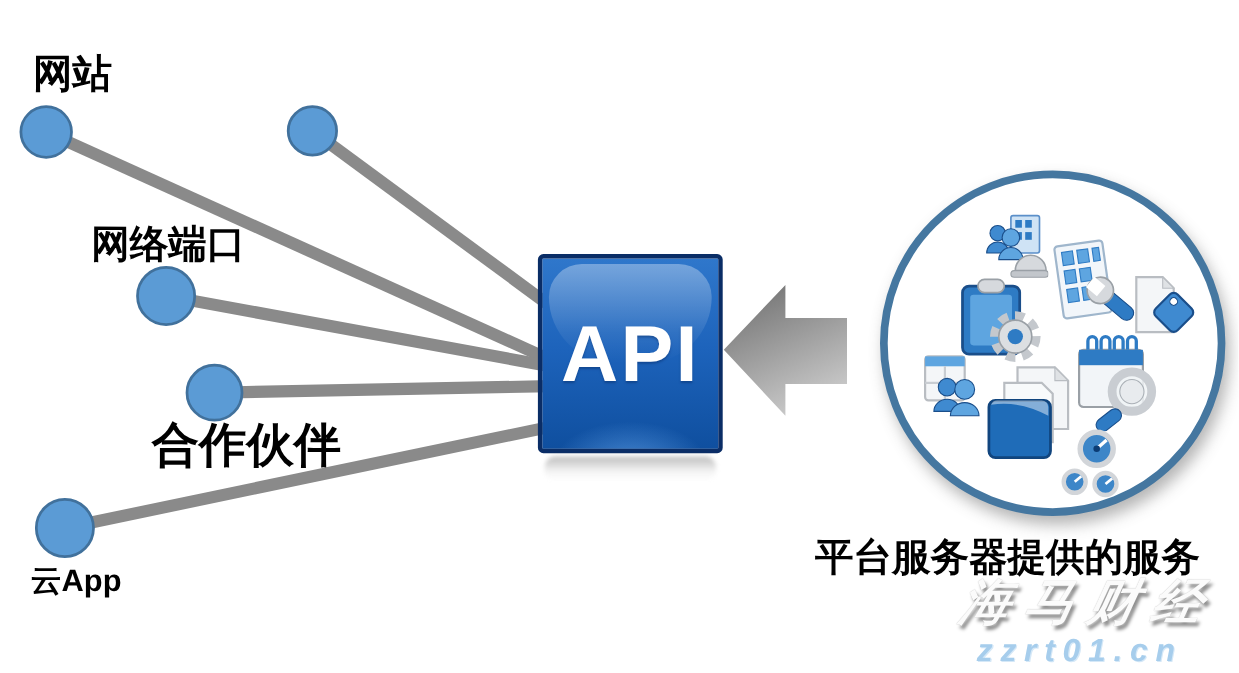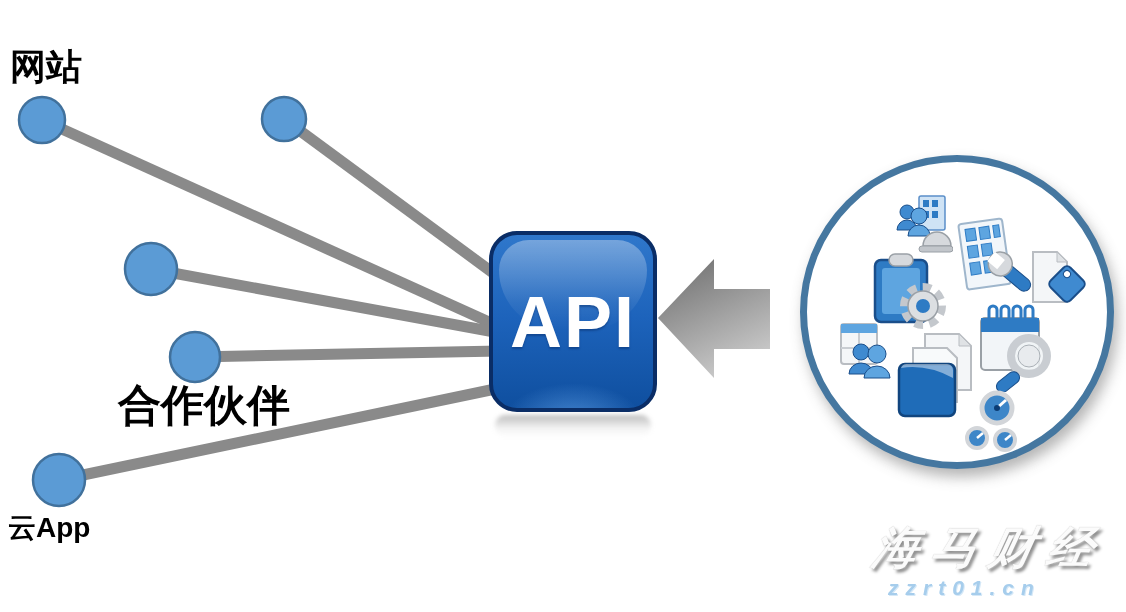--- a/index.html
+++ b/index.html
@@ -2,29 +2,29 @@
 <html><head>
 <meta charset="utf-8">
 <style>
   html,body{margin:0;padding:0;background:#fff;}
   .canvas{
     position:relative;width:1126px;height:612px;background:#ffffff;overflow:hidden;
     font-family:"Liberation Sans","DejaVu Sans",sans-serif;
   }
   .layer{position:absolute;left:0;top:0;pointer-events:none;}
   .client-label{
-    position:absolute;color:#000;font-weight:700;white-space:nowrap;line-height:1.05;
+    position:absolute;color:#000;font-weight:700;white-space:nowrap;line-height:1.05;margin-left:20px;
   }
   .lbl-website{left:10px;top:48px;font-size:36px;}
   .lbl-mobile{left:223px;top:55px;font-size:36px;}
   .lbl-netport{left:63px;top:205px;font-size:35px;}
   .lbl-partner{left:118px;top:383px;font-size:43px;}
   .lbl-cloudapp{left:8px;top:513px;font-size:28px;}
   .api-box{
-    position:absolute;left:489px;top:231px;width:168px;height:181px;border-radius:28px;
+    position:absolute;left:489px;top:231px;width:168px;height:181px;border-radius:5px;
     background:
       radial-gradient(ellipse 100px 55px at 50% 108%, rgba(110,175,245,.6), rgba(110,175,245,0) 70%),
       linear-gradient(180deg,#2f77cb 0%,#1d63bb 48%,#0f4f9f 100%);
     border:4px solid #0a2d66;box-sizing:border-box;
     display:flex;align-items:center;justify-content:center;
   }
   .api-box::before{
     content:"";position:absolute;left:6px;right:6px;top:5px;height:52%;
     border-radius:30px 30px 60px 60px;
     background:linear-gradient(180deg,rgba(255,255,255,.34),rgba(255,255,255,.07) 70%,rgba(255,255,255,0));
@@ -46,21 +46,21 @@
   .icon{position:absolute;}
   .platform-caption{
     position:absolute;left:741px;top:483px;font-size:35px;font-weight:700;color:#000;white-space:nowrap;
   }
   .wm-brand{
     position:absolute;left:874px;top:518px;font-size:45px;font-weight:800;font-style:italic;
     color:#fbfbfb;letter-spacing:13px;transform:skewX(-12deg);white-space:nowrap;
     text-shadow:3px 3px 3px #8f8f8f,0 0 1px #b5b5b5;
   }
   .wm-site{
-    position:absolute;left:888px;top:576px;font-size:21px;font-weight:800;font-style:italic;
+    position:absolute;left:888px;top:576px;font-size:29px;font-weight:800;font-style:italic;
     color:#a6cdec;letter-spacing:7px;white-space:nowrap;
     text-shadow:1px 1px 0 #d5e8f7;
   }
 </style>
 </head>
 <body>
 
 <div class="canvas">
 
   <svg class="layer" width="1126" height="612" viewBox="0 0 1126 612">
@@ -74,20 +74,21 @@
     <g fill="#5b9bd5" stroke="#41719c" stroke-width="2.5">
       <circle cx="42" cy="120" r="23"></circle>
       <circle cx="284" cy="119" r="22"></circle>
       <circle cx="151" cy="269" r="26"></circle>
       <circle cx="195" cy="357" r="25"></circle>
       <circle cx="59" cy="480" r="26"></circle>
     </g>
   </svg>
 
   <div class="client-label lbl-website">网站</div>
+  <div class="client-label lbl-netport">网络端口</div>
   <div class="client-label lbl-partner">合作伙伴</div>
   <div class="client-label lbl-cloudapp">云App</div>
 
   <div class="api-box">
     <span class="api-text">API</span>
   </div>
   <div class="api-reflection"></div>
 
   <svg class="layer" width="1126" height="612" viewBox="0 0 1126 612">
     <defs>
@@ -195,17 +196,18 @@
       <line x1="34" y1="18" x2="43" y2="10" stroke="#ffffff" stroke-width="3"></line>
       <circle cx="34" cy="18" r="3" fill="#0b3c74"></circle>
       <circle cx="14" cy="48" r="10" fill="#3d86c8" stroke="#d2d5d9" stroke-width="4"></circle>
       <line x1="14" y1="48" x2="20" y2="43" stroke="#ffffff" stroke-width="2.5"></line>
       <circle cx="42" cy="50" r="10" fill="#3d86c8" stroke="#d2d5d9" stroke-width="4"></circle>
       <line x1="42" y1="50" x2="48" y2="45" stroke="#ffffff" stroke-width="2.5"></line>
     </svg>
 
   </div>
 
+  <div class="platform-caption">平台服务器提供的服务</div>
 
   <div class="wm-brand">海马财经</div>
   <div class="wm-site">zzrt01.cn</div>
 
 </div>
 
 </body></html>

